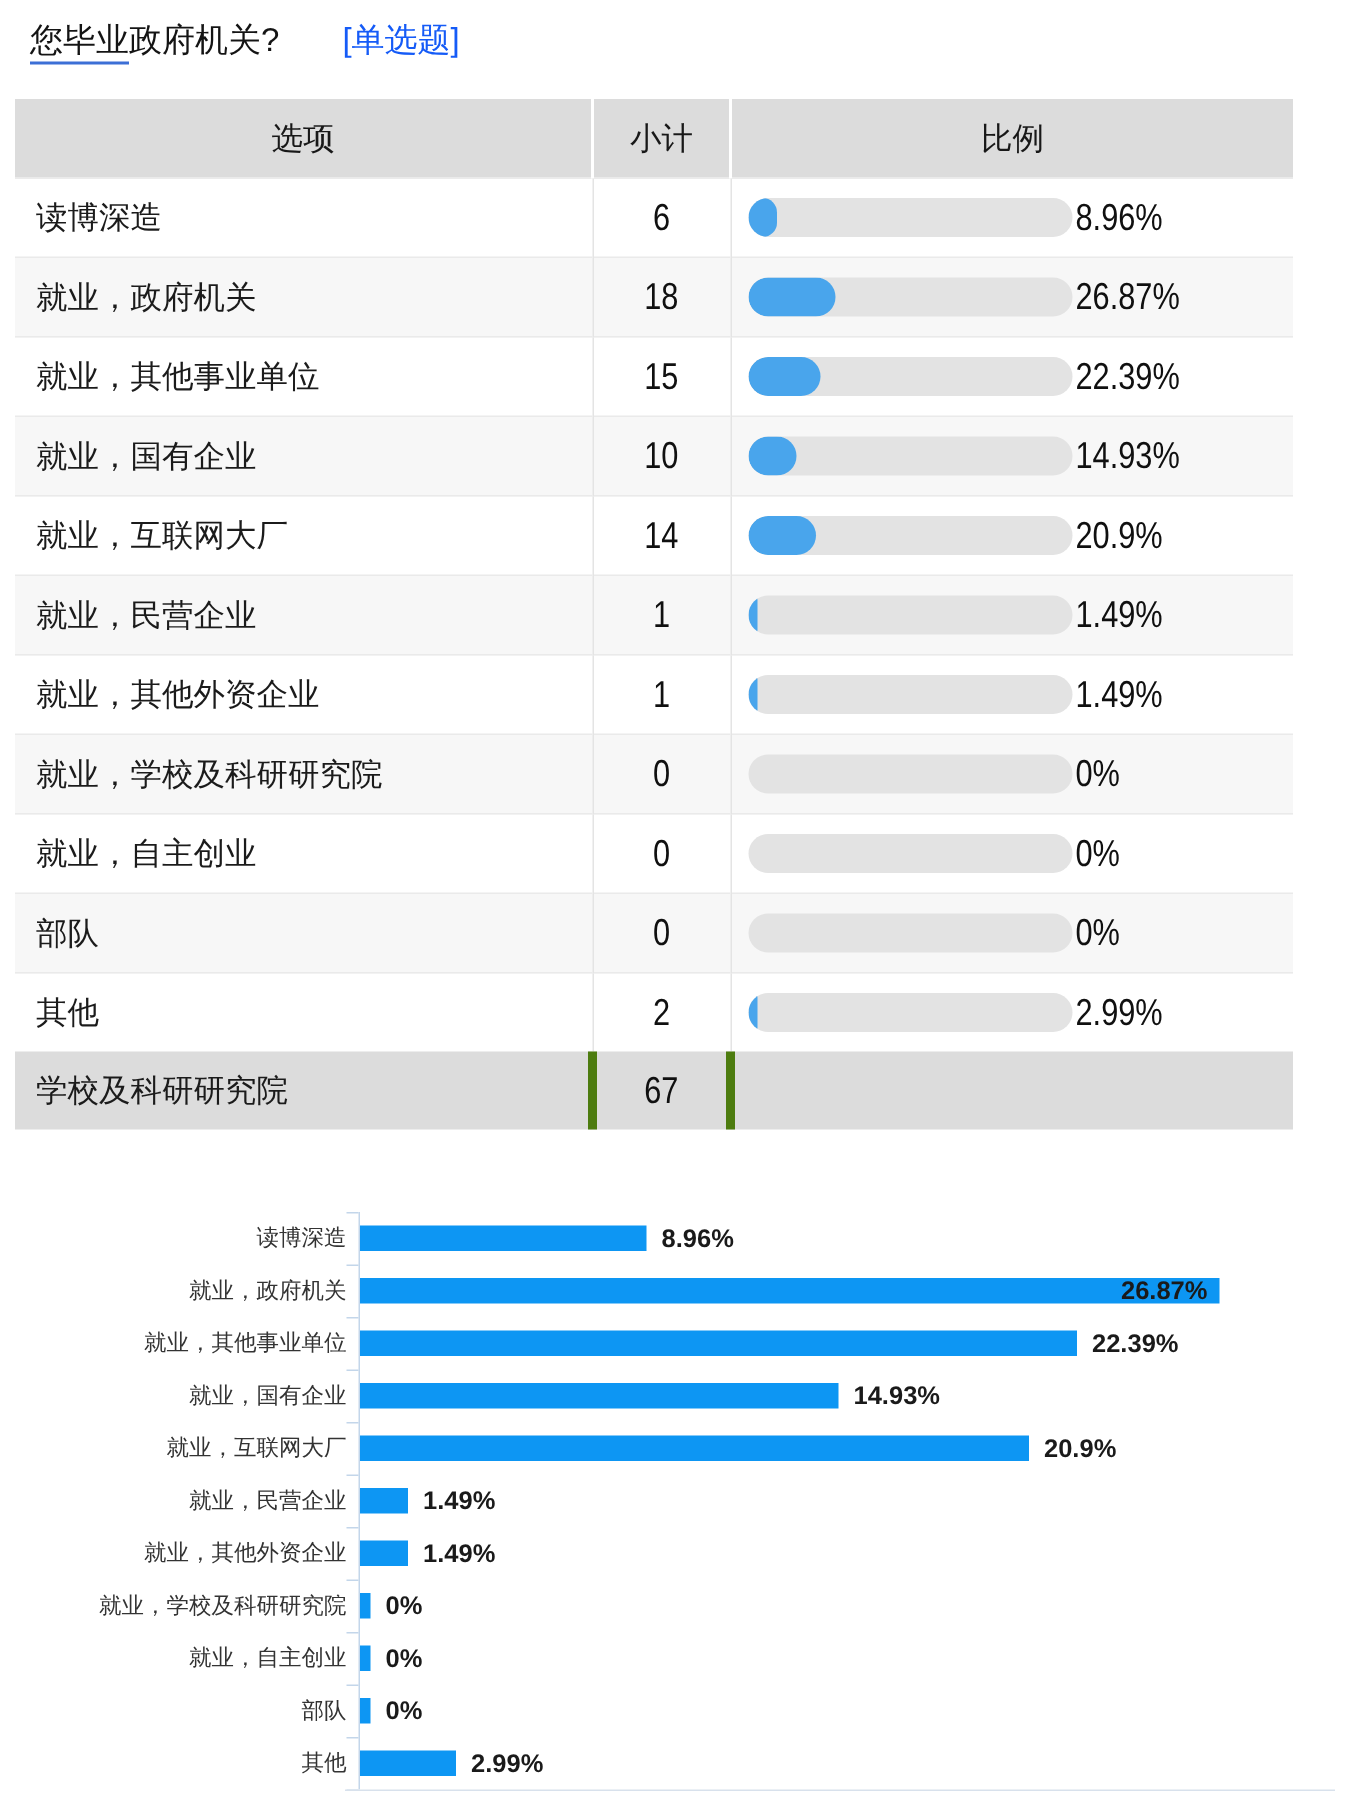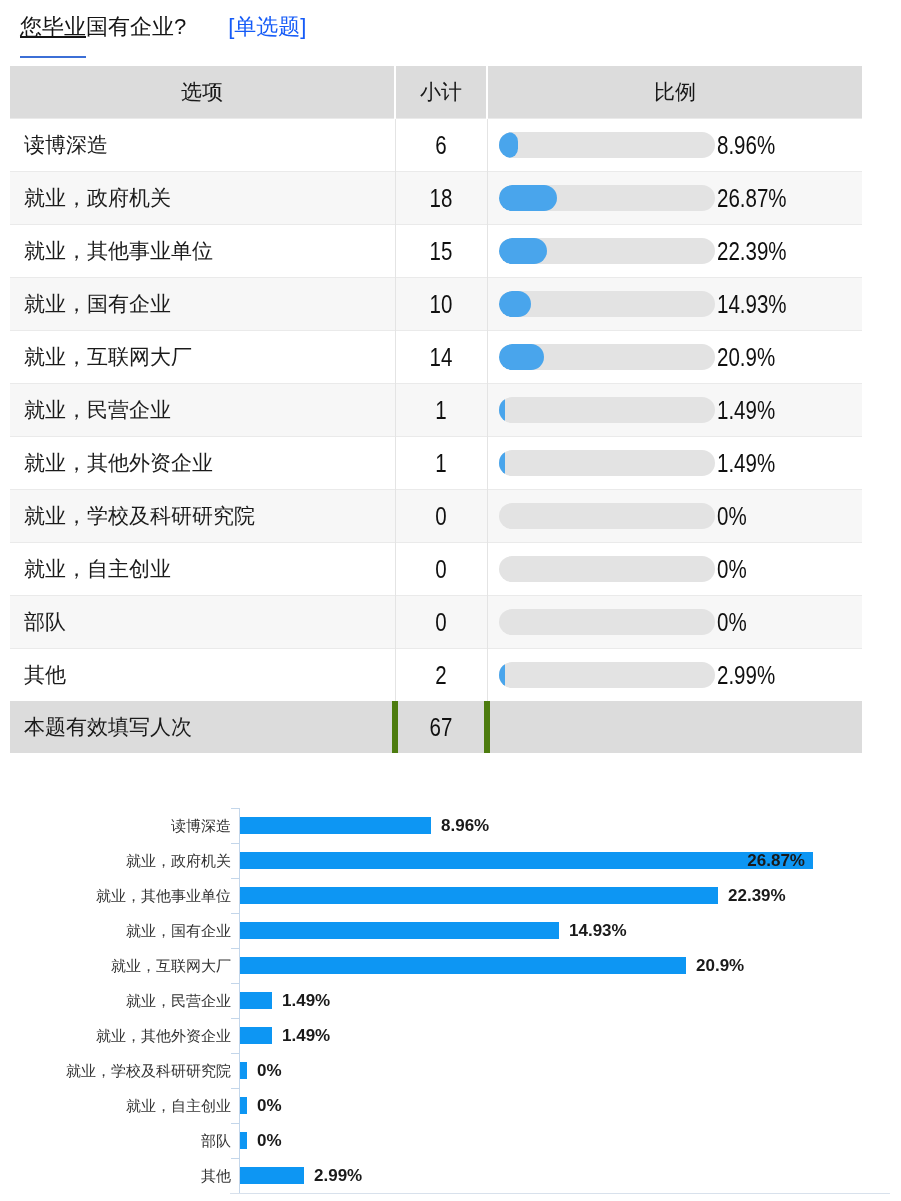--- a/index.html
+++ b/index.html
@@ -3,21 +3,21 @@
 <meta charset="utf-8">
 <style>
   html,body{margin:0;padding:0;background:#fff;}
   body{
     width:901px;height:1201px;position:relative;overflow:hidden;
     font-family:"Liberation Sans","DejaVu Sans",sans-serif;color:#1b1b1b;
     -webkit-font-smoothing:antialiased;
   }
   
   .q-title{padding:12px 0 0 20px;font-size:22px;line-height:30px;color:#141414;}
-  .q-title .u{border-bottom:2px solid #3c6fd6;padding-bottom:17px;text-decoration:underline;}
+  .q-title .u{border-bottom:2px solid #3c6fd6;padding-bottom:2px;}
   .q-title .tag{color:#155bf7;margin-left:42px;}
   
   table.results{border-collapse:collapse;margin:24px 0 0 10px;width:852px;table-layout:fixed;}
   table.results col.c1{width:385px;}
   table.results col.c2{width:92px;}
   table.results col.c3{width:375px;}
   table.results th{
     background:#dcdcdc;height:50px;font-weight:500;font-size:21px;color:#181818;
     text-align:center;border-left:2px solid #fff;
   }
@@ -42,21 +42,21 @@
   .cbar{position:absolute;top:9px;height:17px;background:#0d96f3;}
   .cval{position:absolute;top:0;height:35px;line-height:35px;font-size:17px;font-weight:700;color:#1a1a1a;white-space:nowrap;}
   .axis-v{position:absolute;width:1px;background:#c3d6ea;}
   .tick-h{position:absolute;width:8px;height:1px;background:#c3d6ea;}
   .baseline{position:absolute;height:1px;background:#d8e1ec;}
 </style>
 </head>
 <body>
 
 <div class="q-title">
-  <span class="u">您毕业</span><span>国有企业?</span><span class="tag">[单选题]</span>
+  <span class="u">您毕业</span><span>政府机关?</span><span class="tag">[单选题]</span>
 </div>
 
 <table class="results">
   <colgroup>
       <col class="c1">
       <col class="c2">
       <col class="c3">
     </colgroup>
   <thead>
     <tr>
@@ -194,21 +194,21 @@
             <div class="track">
               <div class="fill" style="width:6px"></div>
             </div>
             <span class="pct">2.99%</span>
           </div>
         </td>
       </tr>
     </tbody>
   <tfoot>
     <tr class="total">
-      <td>本题有效填写人次</td>
+      <td>学校及科研研究院</td>
       <td class="count"><span class="num">67</span></td>
       <td></td>
     </tr>
   </tfoot>
 </table>
 
 <div class="chart" id="chart">
     <div class="crow" style="top: 11px;">
       <div class="clabel">读博深造</div>
       <div class="cbar" style="left: 240px; width: 191px; background: rgb(13, 150, 243);"></div>

